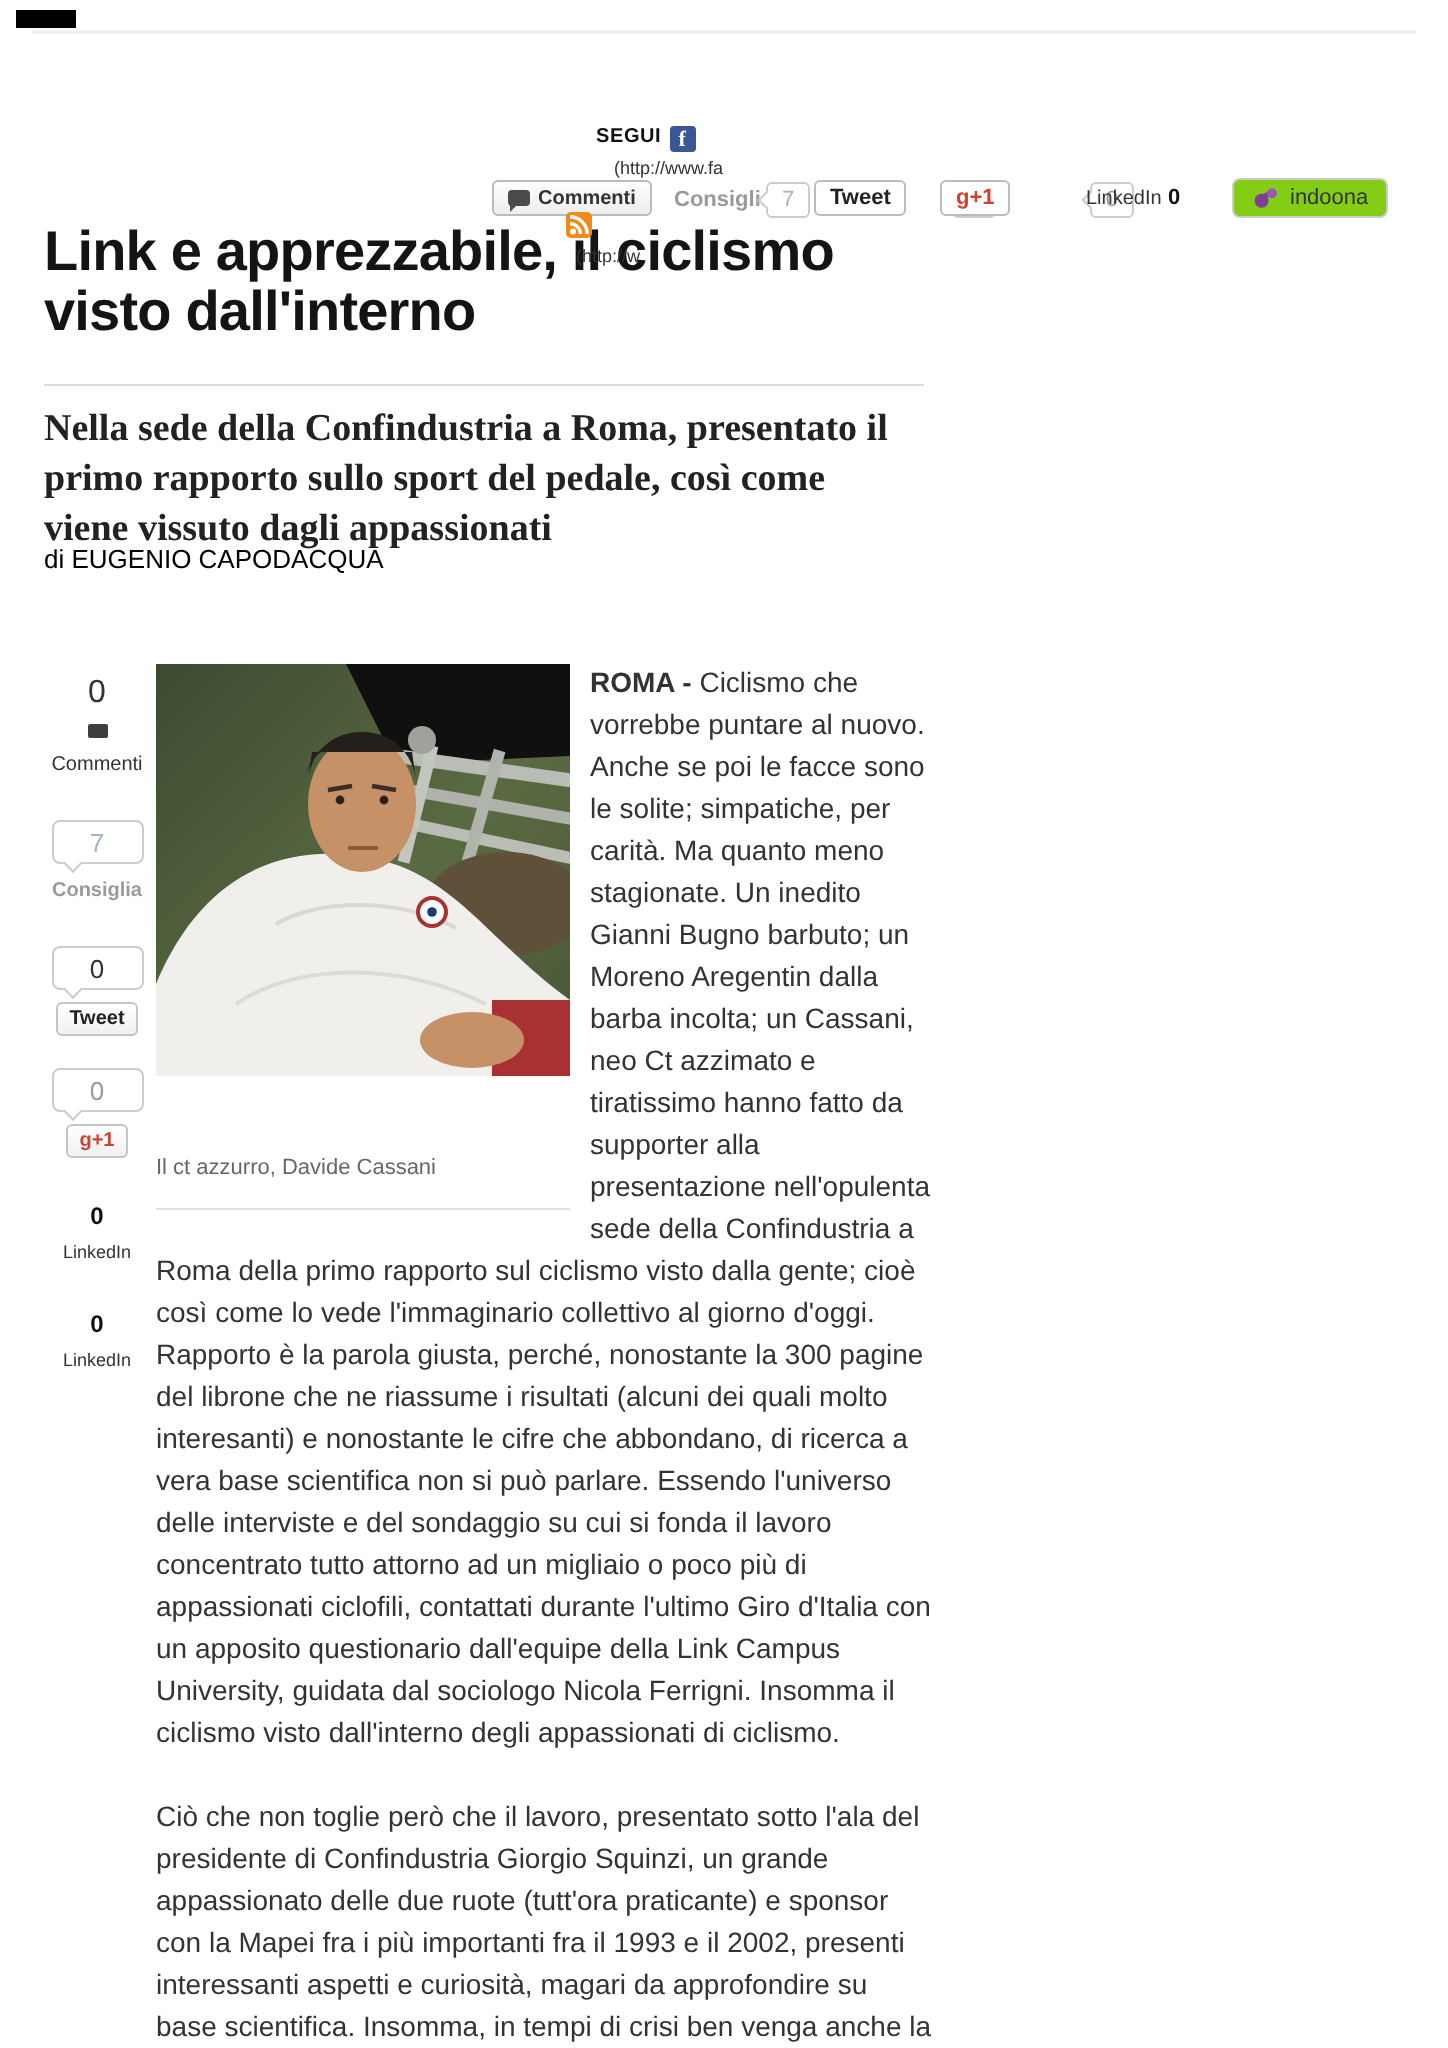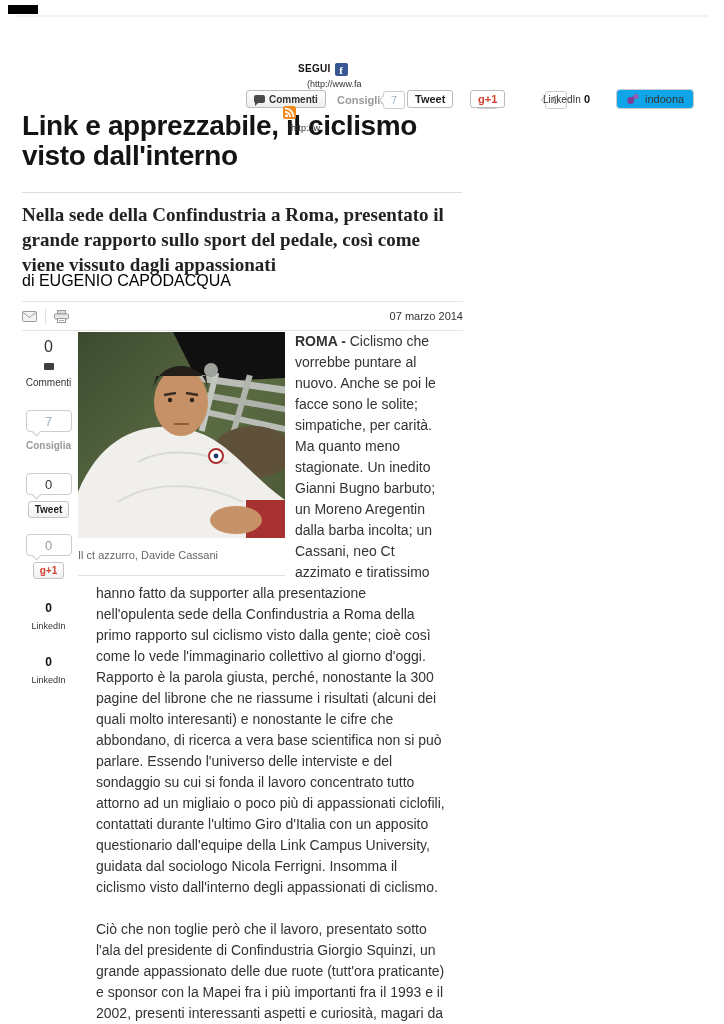--- a/index.html
+++ b/index.html
@@ -38,31 +38,31 @@
   }
   .count-bubble .caret-l { position:absolute; left:-4px; top:5px; width:6px; height:6px;
     background:#fff; border-left:1px solid #ccc; border-bottom:1px solid #ccc; transform:rotate(45deg); }
   .count-blue { color:#a4b2c4; }
   .count-gray { color:#999; }
   .tweet-word { font-size:11px; font-weight:bold; color:#222; }
   .gplus-word { font-size:11px; font-weight:bold; color:#d2402f; }
   .li-label { font-size:10px; color:#333; }
   .li-count { font-size:11px; font-weight:bold; color:#111; }
   .indoona-btn { display:inline-flex; align-items:center; gap:5px; height:20px; padding:0 9px;
-    border:1px solid #ccc; border-radius:4px; background:#0ea5e9; font-size:11px; color:#333; }
+    border:1px solid #ccc; border-radius:4px; background:#84cc16; font-size:11px; color:#333; }
   .rss-icon { left:283px; top:106px; z-index:6; }
   .rss-url { left:276px; top:123px; font-size:9px; color:#333; z-index:6;margin-left:12px; }
 
   
   .headline { left:22px; top:111px; width:448px; font-size:28px; line-height:30px;
     font-weight:bold; color:#141414; letter-spacing:-0.4px; }
   .title-rule { left:22px; top:192px; width:440px; height:1px; background:#dcdcdc; }
   .standfirst { left:22px; top:202px; width:432px; font-family:"Liberation Serif", serif;
     font-weight:bold; font-size:19px; line-height:25px; color:#222; }
-  .byline { left:22px; top:272px; font-size:16px; color:#000; }
+  .byline { left:22px; top:272px; font-size:13px; color:#000; }
 
   
   .meta-bar { left:22px; top:301px; width:441px; height:30px;
     border-top:1px solid #e5e5e5; border-bottom:1px solid #e5e5e5;
     display:flex; align-items:center; }
   .meta-sep { width:1px; height:15px; background:#ddd; margin:0 8px; }
   .meta-spacer { flex:1; }
   .date { font-size:11px; color:#333; }
 
   
@@ -84,25 +84,25 @@
   .num-sm { font-size:12px; font-weight:bold; color:#111; }
   .lbl-sm { font-size:9px; color:#333; margin-top:6px; }
   .w-commenti { margin-bottom:22px; }
   .w-consiglia { margin-bottom:22px; }
   .w-tweet { margin-bottom:16px; }
   .w-gplus { margin-bottom:22px; }
   .w-linkedin { margin-bottom:24px; }
 
   
   .body-text { left:78px; top:331px; width:388px; font-size:14px; line-height:21px; color:#333; }
-  .body-text p { margin:0 18px 21px; }
+  .body-text p { margin:0 0 21px; }
   .lead { font-weight:bold; }
   figure.photo { float:left; width:207px; margin:1px 10px 4px 0; }
   .photo-canvas { display:block; width:207px; height:206px; }
-  figcaption { font-size:11px; color:#666; padding:7px 0 9px; border-bottom:1px solid #e0e0e0; }
+  figcaption { font-size:11px; color:#666; padding:7px 0 9px; border-bottom:1px solid #e0e0e0;margin-top:29px; }
 </style>
 </head>
 <body>
 
 <div id="page">
 
   <div class="abs black-chip"></div>
   <div class="abs top-rule"></div>
 
   
@@ -155,39 +155,24 @@
     <rect width="13" height="13" rx="2.5" fill="#f18a1d"></rect>
     <circle cx="3.5" cy="9.7" r="1.5" fill="#fff"></circle>
     <path d="M2,5.8 a5.2,5.2 0 0 1 5.2,5.2" stroke="#fff" stroke-width="1.7" fill="none"></path>
     <path d="M2,2.4 a8.6,8.6 0 0 1 8.6,8.6" stroke="#fff" stroke-width="1.7" fill="none"></path>
   </svg>
   <div class="abs rss-url">(http://w</div>
 
   
   <h1 class="abs headline">Link e apprezzabile, il ciclismo visto dall'interno</h1>
   <div class="abs title-rule"></div>
-  <h2 class="abs standfirst">Nella sede della Confindustria a Roma, presentato il grande rapporto sullo sport del pedale, così come viene vissuto dagli appassionati</h2>
+  <h2 class="abs standfirst">Nella sede della Confindustria a Roma, presentato il primo rapporto sullo sport del pedale, così come viene vissuto dagli appassionati</h2>
   <div class="abs byline">di EUGENIO CAPODACQUA</div>
 
   
-  <div class="abs meta-bar">
-    <svg width="15" height="11">
-      <rect x="0.5" y="0.5" width="14" height="10" rx="1" fill="#f3f3f3" stroke="#9a9a9a"></rect>
-      <path d="M0.5,1 L7.5,6.5 L14.5,1" fill="none" stroke="#9a9a9a"></path>
-    </svg>
-    <span class="meta-sep"></span>
-    <svg width="15" height="13">
-      <rect x="3.5" y="0.5" width="8" height="3.5" fill="#ddd" stroke="#9a9a9a"></rect>
-      <rect x="0.5" y="4" width="14" height="5" rx="1" fill="#e8e8e8" stroke="#9a9a9a"></rect>
-      <rect x="3.5" y="8.5" width="8" height="4" fill="#fff" stroke="#9a9a9a"></rect>
-      <line x1="5" y1="10.5" x2="10" y2="10.5" stroke="#aaa"></line>
-    </svg>
-    <span class="meta-spacer"></span>
-    <span class="date">07 marzo 2014</span>
-  </div>
 
   
   <div class="abs rail">
     <div class="w-commenti">
       <div class="num-lg">0</div>
       <span class="mini-bubble"></span>
       <div class="lbl">Commenti</div>
     </div>
     <div class="w-consiglia">
       <div class="rail-box count-blue">

